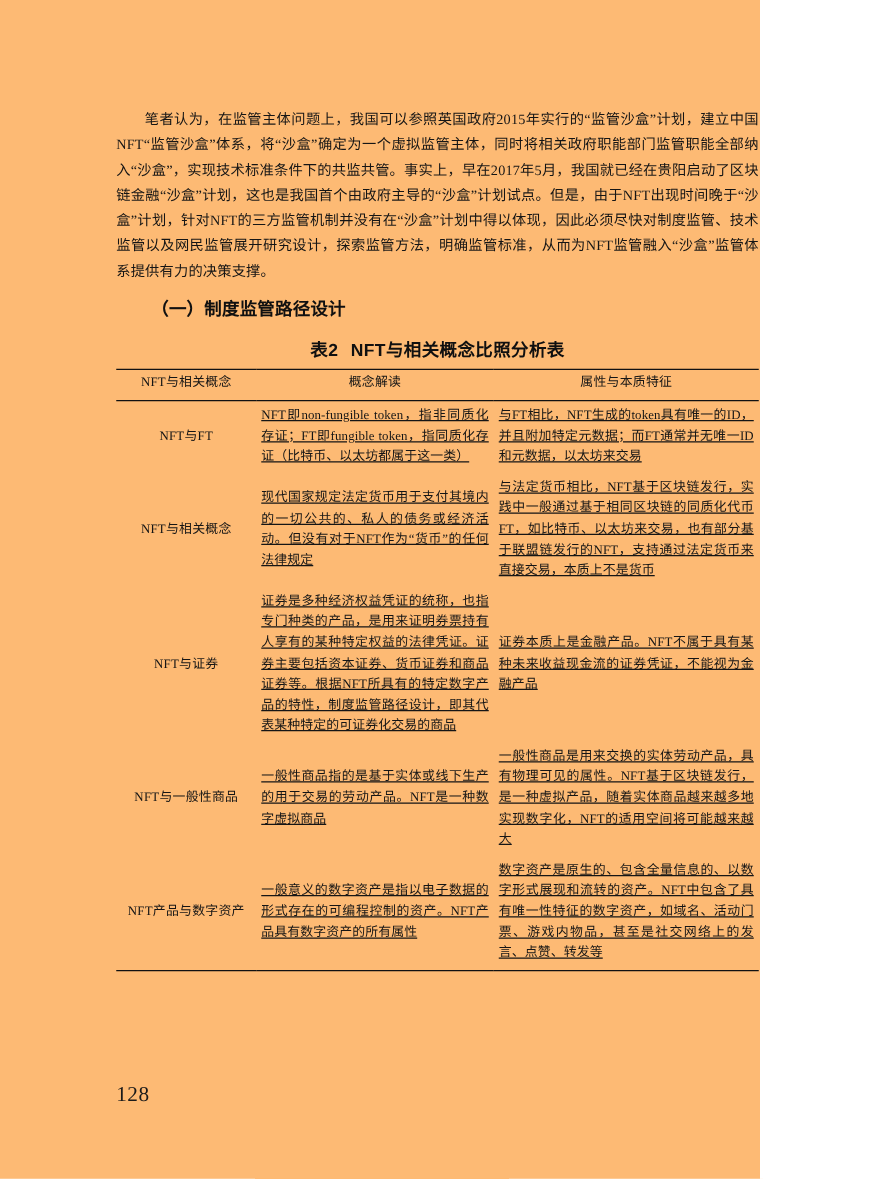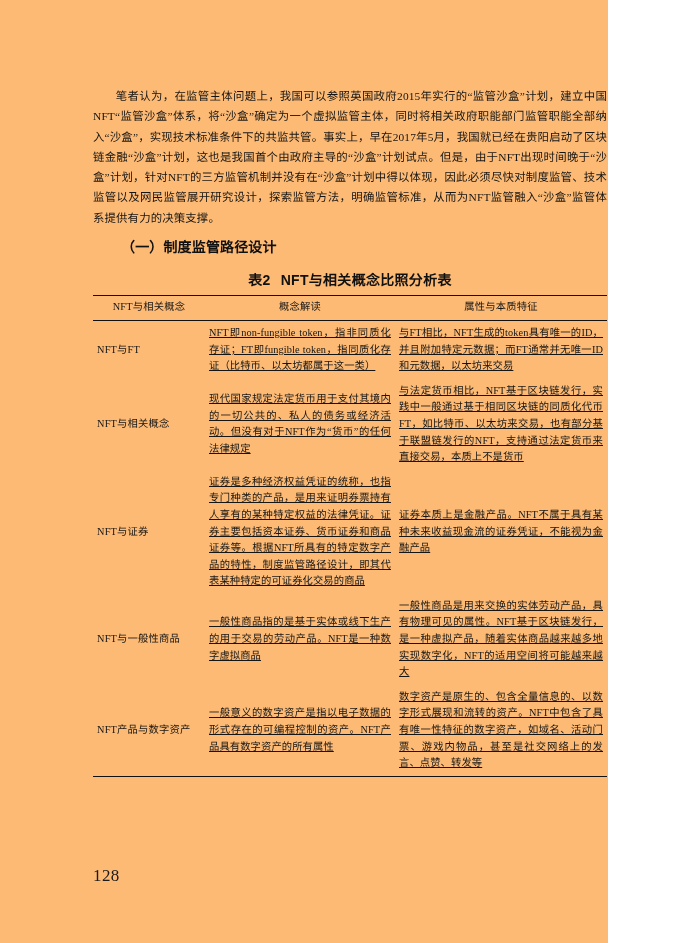--- a/index.html
+++ b/index.html
@@ -95,21 +95,21 @@
     vertical-align: middle;
     padding: 4px 4px 4px 4px;
     border: none;
   }
 
   table.cmp tbody tr.last td {
     border-bottom: 1.4px solid #111;
   }
 
   td.c-term {
-    text-align: left;
+    text-align: center;
     white-space: nowrap;
     letter-spacing: 0.2px;
   }
   td.c-desc, td.c-attr {
     text-align: justify;
     text-justify: inter-character;
     letter-spacing: 0.1px;
     text-decoration: underline;
   }
   td.c-desc { padding-right: 10px; }

